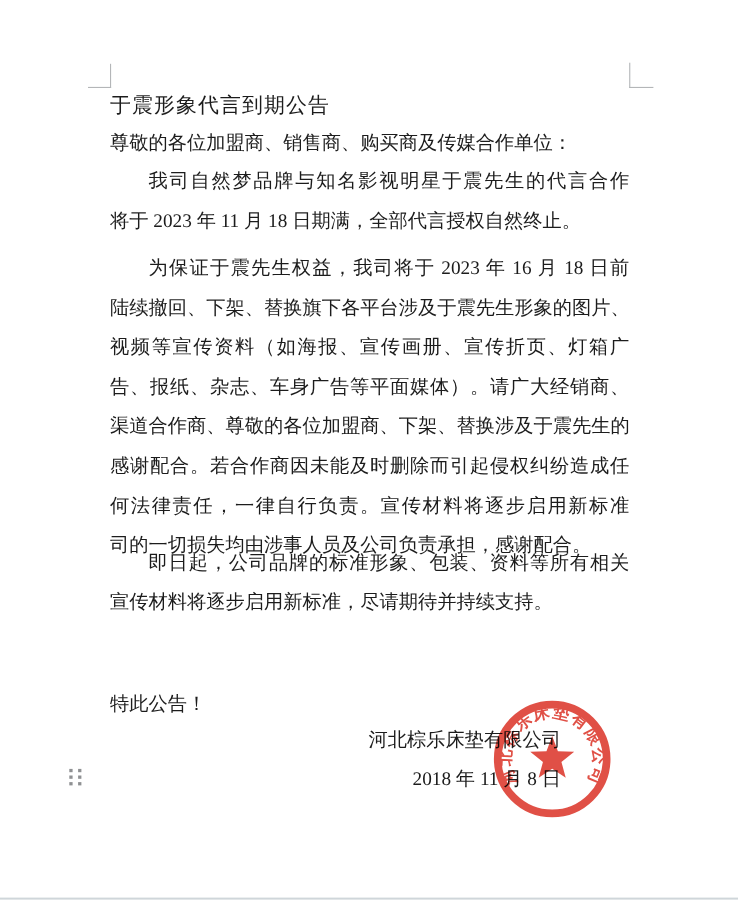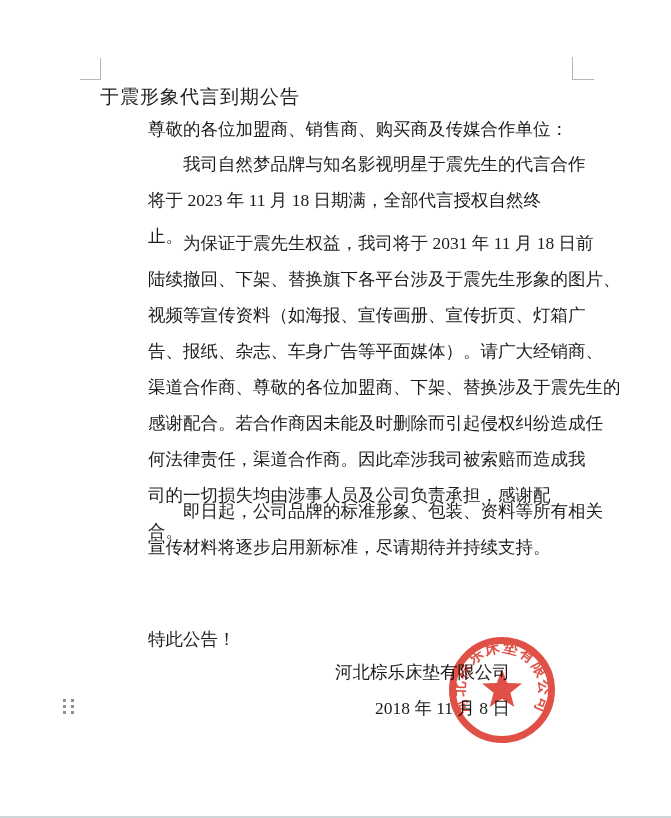--- a/index.html
+++ b/index.html
@@ -15,21 +15,21 @@
     border-right:1px solid var(--mark-gray,#b4b6b8);border-bottom:1px solid var(--mark-gray,#b4b6b8);}
   .mark-tr{position:absolute;left:572px;top:57px;width:21px;height:22px;
     border-left:1px solid var(--mark-gray,#b4b6b8);border-bottom:1px solid var(--mark-gray,#b4b6b8);}
 
   
   .col{position:absolute;left:100px;width:472px;}
 
   .doc-title{top:79px;text-align:left;font-size:19px;line-height:36px;letter-spacing:1px;}
 
   .body-text{font-size:17.5px;line-height:36px;}
-  .line{text-align:justify;text-align-last:justify;white-space:nowrap;margin-left:48px;}
+  .line{text-align:justify;text-align-last:justify;white-space:nowrap;}
   .line.natural{text-align:left;text-align-last:left;white-space:normal;}
   .line.indent{padding-left:35px;}
 
   .salutation{top:111px;}
   .para-1{top:146px;}
   .para-2{top:225px;}
   .para-3{top:493px;}
   .closing{top:621px;}
 
   .signature{top:654px;text-align:right;padding-right:62px;box-sizing:border-box;}
@@ -64,27 +64,27 @@
   <div class="col body-text salutation" style="position:absolute;">
     <div class="line natural">尊敬的各位加盟商、销售商、购买商及传媒合作单位：</div>
   </div>
 
   <div class="col body-text para-1" style="position:absolute;">
       <div class="line indent">我司自然梦品牌与知名影视明星于震先生的代言合作</div>
       <div class="line natural">将于 2023 年 11 月 18 日期满，全部代言授权自然终止。</div>
     </div>
 
   <div class="col body-text para-2" style="position:absolute;">
-      <div class="line indent">为保证于震先生权益，我司将于 2031 年 11 月 18 日前</div>
+      <div class="line indent">为保证于震先生权益，我司将于 2023 年 16 月 18 日前</div>
       <div class="line">陆续撤回、下架、替换旗下各平台涉及于震先生形象的图片、</div>
       <div class="line">视频等宣传资料（如海报、宣传画册、宣传折页、灯箱广</div>
       <div class="line">告、报纸、杂志、车身广告等平面媒体）。请广大经销商、</div>
       <div class="line">渠道合作商、尊敬的各位加盟商、下架、替换涉及于震先生的</div>
       <div class="line">感谢配合。若合作商因未能及时删除而引起侵权纠纷造成任</div>
-      <div class="line">何法律责任，渠道合作商。因此牵涉我司被索赔而造成我</div>
+      <div class="line">何法律责任，一律自行负责。宣传材料将逐步启用新标准</div>
       <div class="line natural">司的一切损失均由涉事人员及公司负责承担，感谢配合。</div>
     </div>
 
   <div class="col body-text para-3" style="position:absolute;">
       <div class="line indent">即日起，公司品牌的标准形象、包装、资料等所有相关</div>
       <div class="line natural">宣传材料将逐步启用新标准，尽请期待并持续支持。</div>
     </div>
 
   <div class="col body-text closing" style="position:absolute;">
     <div class="line natural">特此公告！</div>

